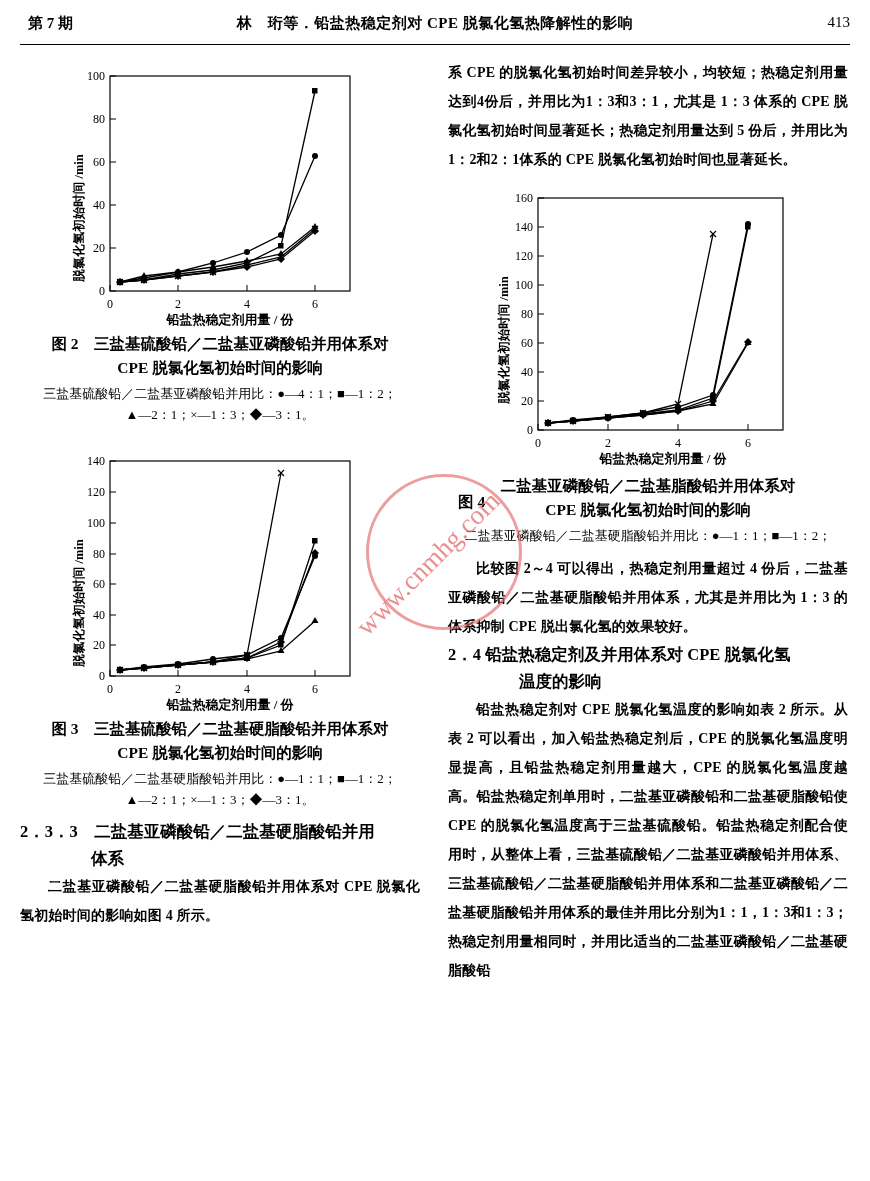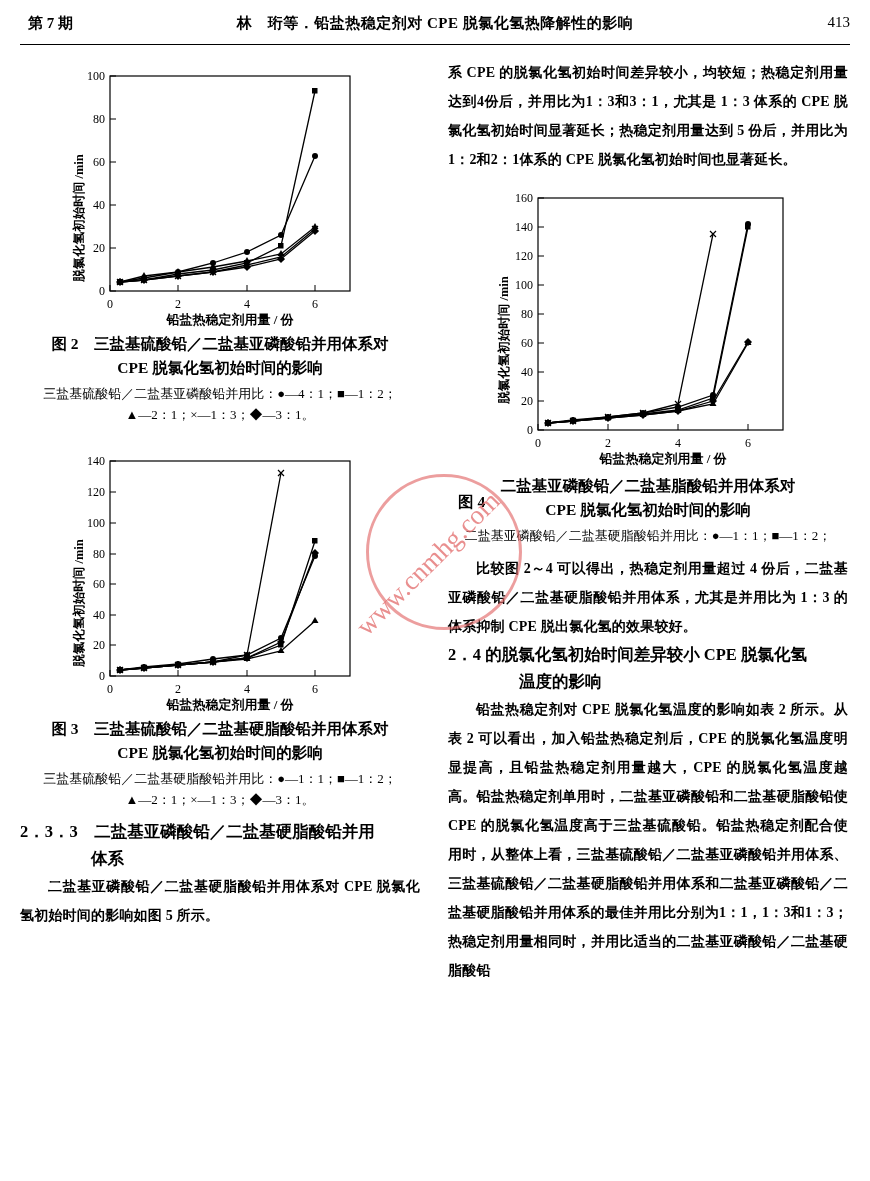--- a/index.html
+++ b/index.html
@@ -322,21 +322,21 @@
         <span class="l2">▲—2：1；×—1：3；◆—3：1。</span>
       </div>
     </div>
 
     <div class="spacer-sm"></div>
     <div class="section-head">
       <span>2．3．3</span>
       &nbsp;&nbsp;&nbsp;<span>二盐基亚磷酸铅／二盐基硬脂酸铅并用</span>
       <span class="cont">体系</span>
     </div>
-    <p class="body-text indent">二盐基亚磷酸铅／二盐基硬脂酸铅并用体系对 CPE 脱氯化氢初始时间的影响如图 5 所示。</p>
+    <p class="body-text indent">二盐基亚磷酸铅／二盐基硬脂酸铅并用体系对 CPE 脱氯化氢初始时间的影响如图 4 所示。</p>
   </div>
 
   <div class="col col-right">
 
     <p class="body-text">系 CPE 的脱氯化氢初始时间差异较小，均较短；热稳定剂用量达到4份后，并用比为1：3和3：1，尤其是 1：3 体系的 CPE 脱氯化氢初始时间显著延长；热稳定剂用量达到 5 份后，并用比为1：2和2：1体系的 CPE 脱氯化氢初始时间也显著延长。</p>
 
     <div class="chart-wrap" style="margin-top:6px;">
       <svg class="chart-svg" width="340" height="290" viewBox="0 0 340 290">
         <text x="30" y="160" transform="rotate(-90 30 160)" text-anchor="middle" font-size="12.5" font-weight="bold" font-family="Liberation Serif, serif">脱氯化氢初始时间 /min</text>
         <rect x="60" y="18" width="245" height="232" fill="none" stroke="#000" stroke-width="1.2"></rect>
@@ -431,20 +431,20 @@
       <div class="fig-legend">
         <span>二盐基亚磷酸铅／二盐基硬脂酸铅并用比：●—1：1；■—1：2；</span>
       </div>
     </div>
 
     <div class="spacer-sm"></div>
     <p class="body-text indent">比较图 2～4 可以得出，热稳定剂用量超过 4 份后，二盐基亚磷酸铅／二盐基硬脂酸铅并用体系，尤其是并用比为 1：3 的体系抑制 CPE 脱出氯化氢的效果较好。</p>
 
     <div class="section-head">
       <span>2．4</span>
-      <span>的脱氯化氢初始时间差异较小 CPE 脱氯化氢</span>
+      <span>铅盐热稳定剂及并用体系对 CPE 脱氯化氢</span>
       <span class="cont">温度的影响</span>
     </div>
 
     <p class="body-text indent">铅盐热稳定剂对 CPE 脱氯化氢温度的影响如表 2 所示。从表 2 可以看出，加入铅盐热稳定剂后，CPE 的脱氯化氢温度明显提高，且铅盐热稳定剂用量越大，CPE 的脱氯化氢温度越高。铅盐热稳定剂单用时，二盐基亚磷酸铅和二盐基硬脂酸铅使 CPE 的脱氯化氢温度高于三盐基硫酸铅。铅盐热稳定剂配合使用时，从整体上看，三盐基硫酸铅／二盐基亚磷酸铅并用体系、三盐基硫酸铅／二盐基硬脂酸铅并用体系和二盐基亚磷酸铅／二盐基硬脂酸铅并用体系的最佳并用比分别为1：1，1：3和1：3；热稳定剂用量相同时，并用比适当的二盐基亚磷酸铅／二盐基硬脂酸铅</p>
   </div>
 
 </div>
 
 </body></html>

